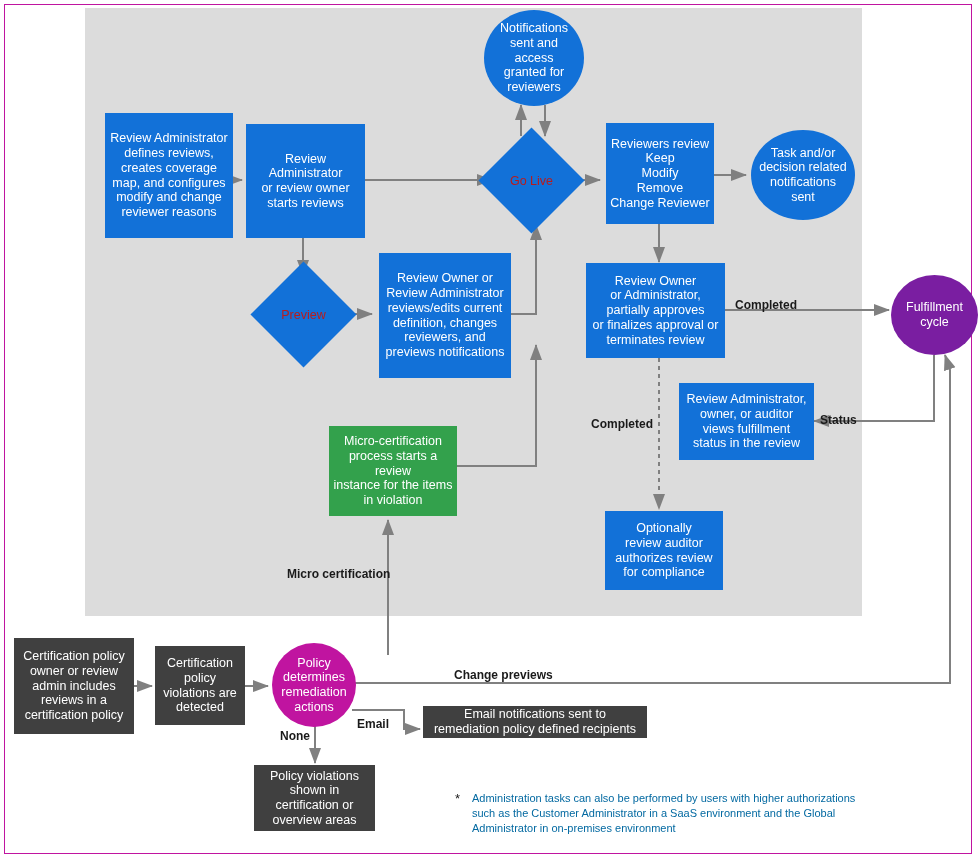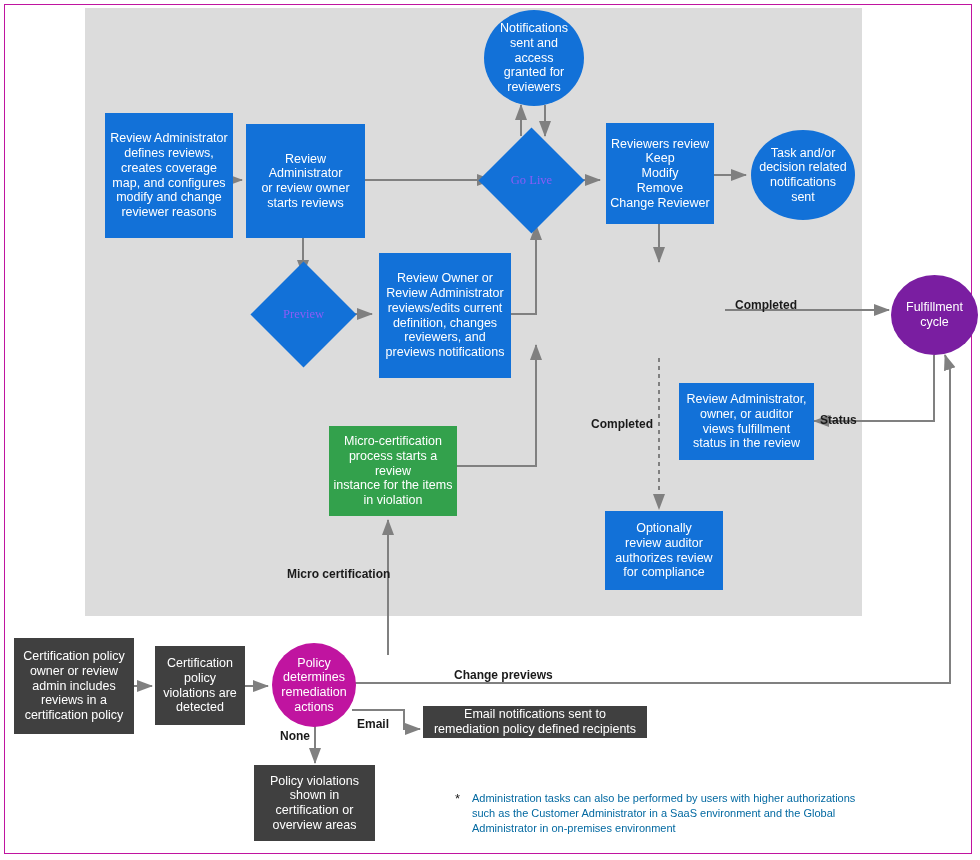--- a/index.html
+++ b/index.html
@@ -100,25 +100,24 @@
   }
   .diamond-label {
     position: absolute;
     left: 0;
     top: 0;
     width: 100%;
     height: 100%;
     display: flex;
     align-items: center;
     justify-content: center;
-    color: #8b5cf6;
+    color: #b91c1c;
     font-size: 12.5px;
     text-align: right;
     white-space: pre-line;
-    font-family: Liberation Serif, serif;
   }
   .edge-label {
     position: absolute;
     font-size: 12px;
     font-weight: bold;
     color: #1a1a1a;
     white-space: nowrap;
   }
   .footnote-bullet {
     position: absolute;
@@ -231,20 +230,25 @@
 Keep
 Modify
 Remove
 Change Reviewer</div>
 
   <div class="node circle-blue" style="left:751px; top:130px; width:104px; height:90px;">Task and/or
 decision related
 notifications
 sent</div>
 
+  <div class="node rect-blue" style="left:586px; top:263px; width:139px; height:95px;">Review Owner
+or Administrator,
+partially approves
+or finalizes approval or
+terminates review</div>
 
   <div class="node circle-purple" style="left:891px; top:275px; width:87px; height:80px;">Fulfillment
 cycle</div>
 
   <div class="node rect-blue" style="left:679px; top:383px; width:135px; height:77px;">Review Administrator,
 owner, or auditor
 views fulfillment
 status in the review</div>
 
   <div class="node rect-green" style="left:329px; top:426px; width:128px; height:90px;">Micro-certification
@@ -269,21 +273,21 @@
 detected</div>
 
   <div class="node circle-magenta" style="left:272px; top:643px; width:84px; height:84px;">Policy
 determines
 remediation
 actions</div>
 
   <div class="node rect-magenta" style="left:423px; top:706px; width:224px; height:32px;">Email notifications sent to
 remediation policy defined recipients</div>
 
-  <div class="node rect-magenta" style="left:254px; top:765px; width:121px; height:76px;">Policy violations
+  <div class="node rect-magenta" style="left:254px; top:765px; width:121px; height:66px;">Policy violations
 shown in
 certification or
 overview areas</div>
 
   <div class="edge-label" style="left:735px; top:298px;">Completed</div>
 
   <div class="edge-label" style="left:591px; top:417px;">Completed</div>
 
   <div class="edge-label" style="left:820px; top:413px;">Status</div>
 

